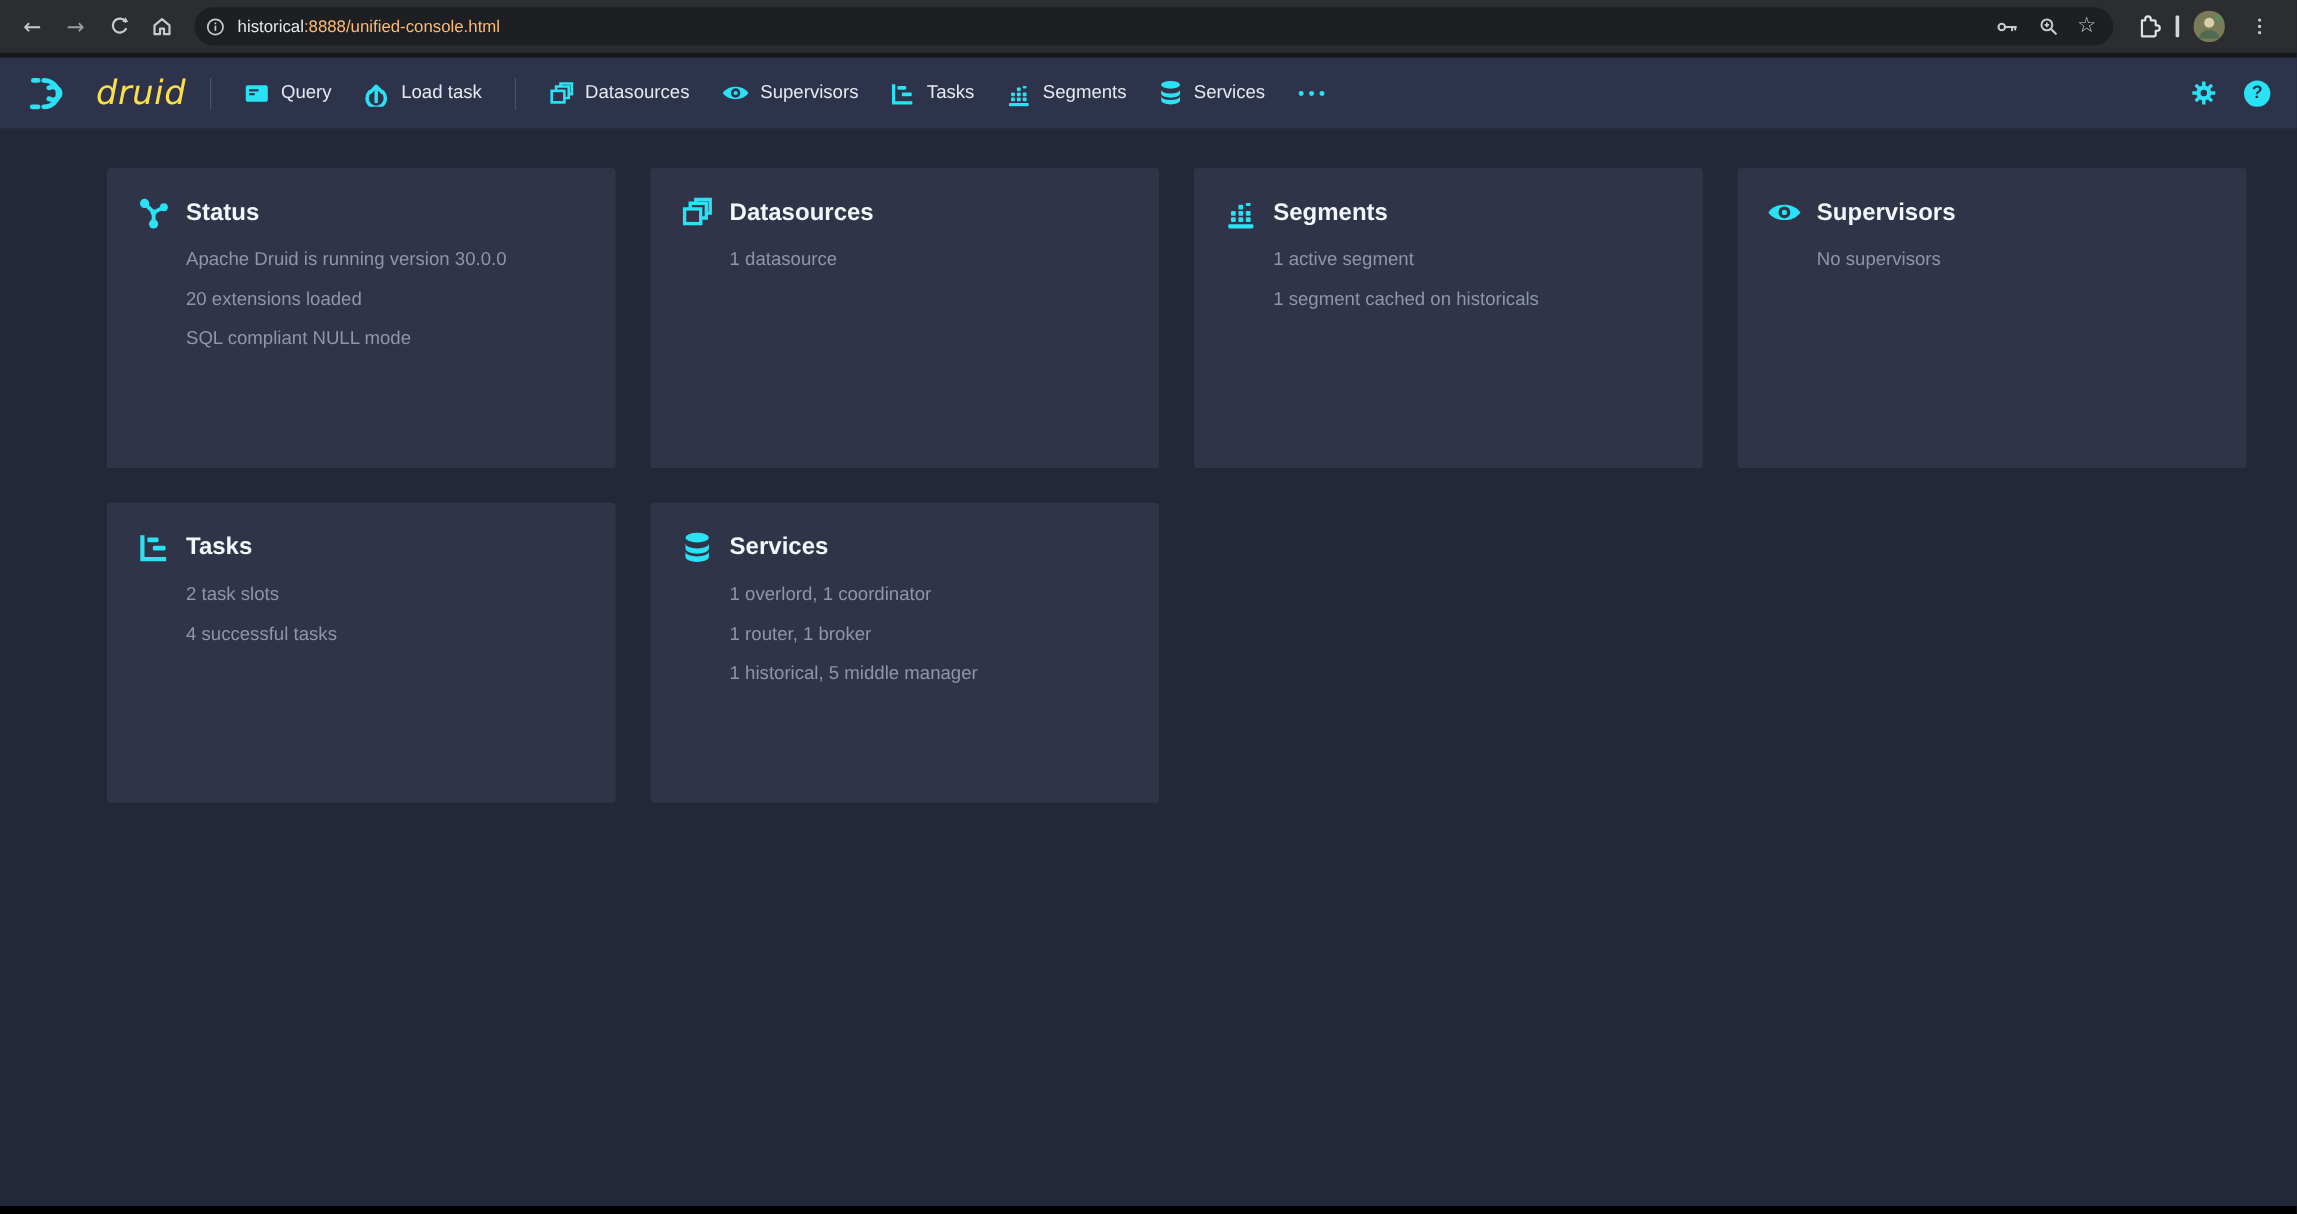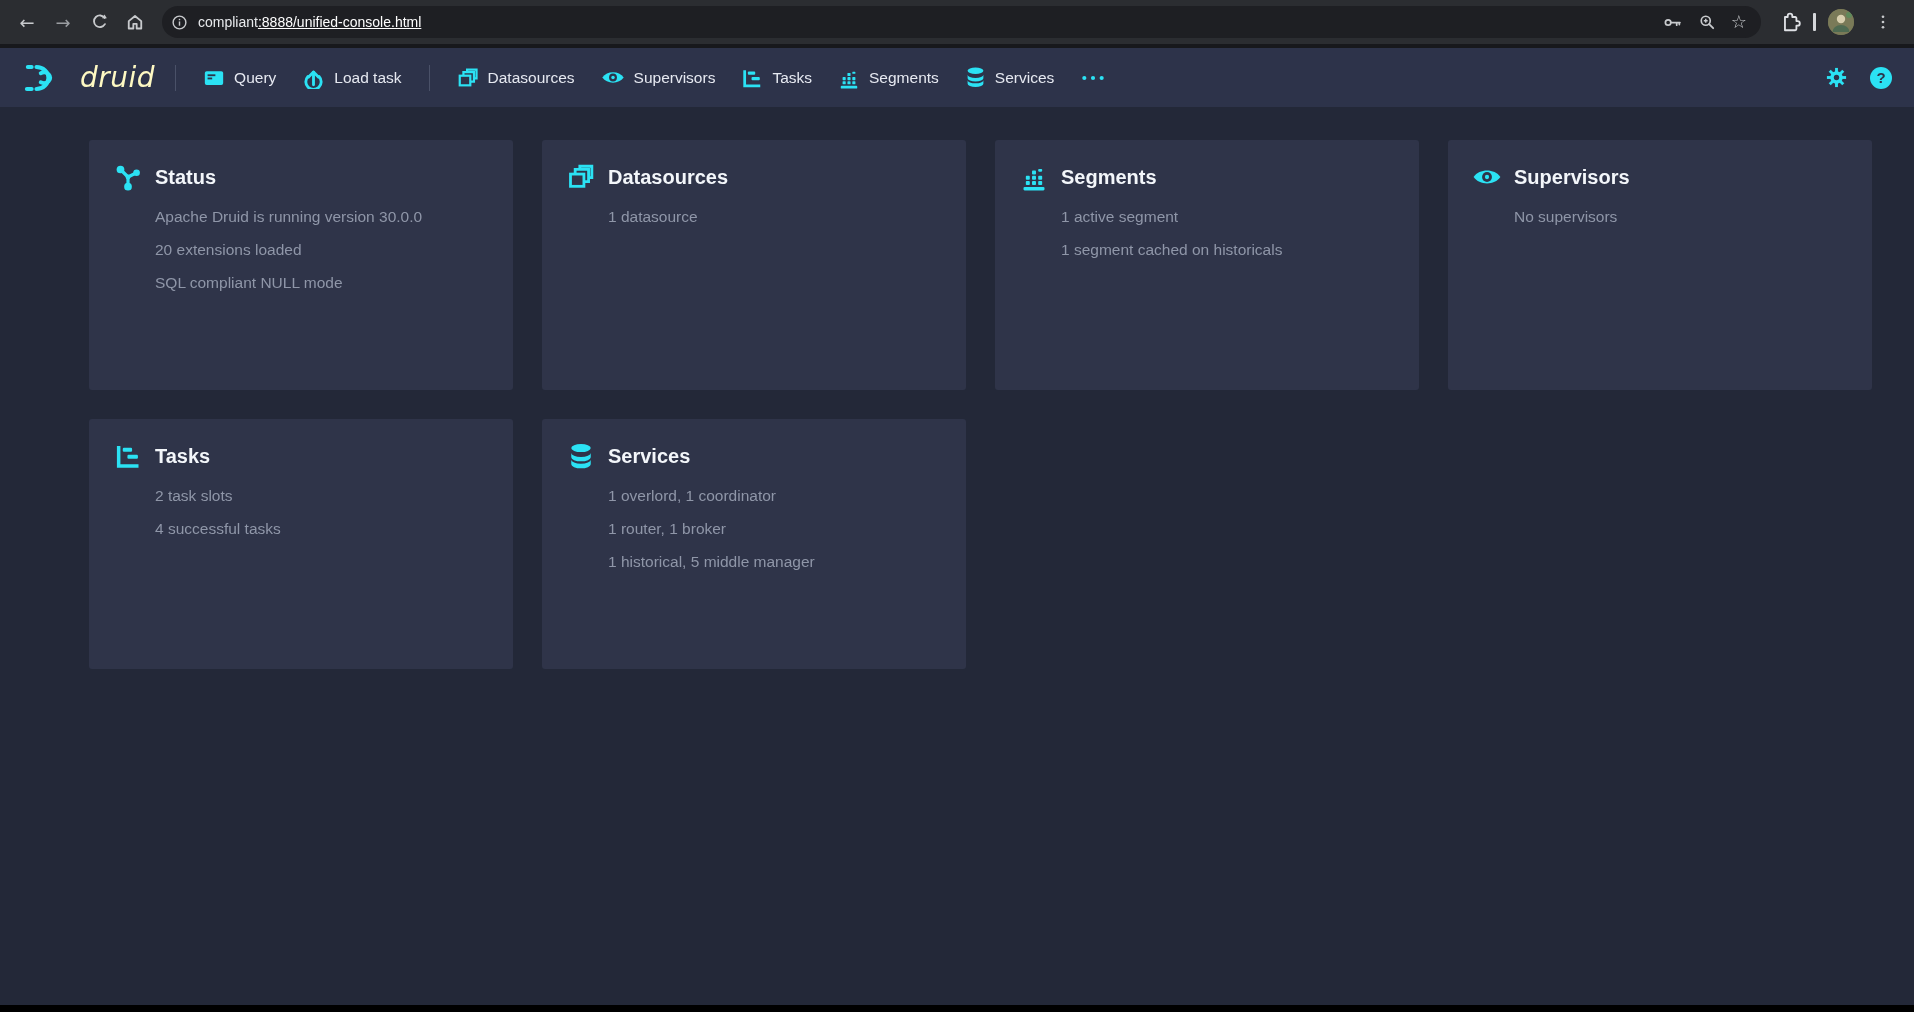--- a/index.html
+++ b/index.html
@@ -26,36 +26,36 @@
   .chrome-btn.fwd { color:#9a9da1; }
   .url-bar {
     flex:1; height:32px; background:#1e1f23; border-radius:16px;
     display:flex; align-items:center; padding:0 6px 0 4px; margin:0 8px;
   }
   .url-info-circle {
     width:26px; height:26px; border-radius:50%;
     display:flex; align-items:center; justify-content:center; margin-right:6px;
   }
   .url-text { font-size:14px; color:#e8eaed; white-space:nowrap; }
-  .url-text .sec { color:#ffffff;text-decoration:underline; }
+  .url-text .sec { color:#fdba74; }
   .url-right { margin-left:auto; display:flex; align-items:center; gap:14px; padding-right:8px; }
   .star-glyph { font-size:18px; color:#c8cacd; font-family:"DejaVu Sans",sans-serif; line-height:1; cursor:pointer; }
   .toolbar-right { display:flex; align-items:center; gap:12px; padding:0 4px 0 8px; }
   .ext-divider { width:3px; height:18px; background:#d5d7da; border-radius:1px; }
   .avatar { width:26px; height:26px; border-radius:50%; overflow:hidden; background:#6b6b4f; cursor:pointer; }
   .window-edge { height:4px; background:#17181c; }
 
   
   .navbar {
     height:59px; background:#2d334a;
     display:flex; align-items:center; padding:0 18px;
   }
   .brand { display:flex; align-items:center; gap:10px; padding:0 6px; cursor:pointer; }
   .brand-text {
-    font-size:28px; color:#fef9c3; font-style:italic; letter-spacing:.5px;
+    font-size:28px; color:#fde047; font-style:italic; letter-spacing:.5px;
     font-family:"DejaVu Sans",sans-serif; font-weight:400;
   }
   .nav-divider { width:1px; height:26px; background:#4a5168; margin:0 14px; flex:0 0 auto; }
   .nav-item {
     display:flex; align-items:center; gap:9px; padding:0 13px; height:51px;
     color:#e6e9f1; font-size:15.5px; cursor:pointer; flex:0 0 auto;
   }
   .nav-item .nicon { display:flex; align-items:center; justify-content:center; }
   .nav-right { margin-left:auto; display:flex; align-items:center; gap:22px; padding-right:4px; }
   .help-circle {
@@ -100,21 +100,21 @@
   </div>
 
   <div class="url-bar">
     <div class="url-info-circle">
       <svg width="17" height="17" viewBox="0 0 24 24">
         <circle cx="12" cy="12" r="9" stroke="#c8cacd" stroke-width="2" fill="none"></circle>
         <rect x="11" y="10.5" width="2" height="6" fill="#c8cacd"></rect>
         <rect x="11" y="6.8" width="2" height="2" fill="#c8cacd"></rect>
       </svg>
     </div>
-    <div class="url-text"><span>compliant</span><span class="sec">:8888/unified-console.html</span></div>
+    <div class="url-text"><span>historical</span><span class="sec">:8888/unified-console.html</span></div>
     <div class="url-right">
       <svg width="21" height="21" viewBox="0 0 24 24">
         <circle cx="7" cy="12" r="3.1" stroke="#c8cacd" stroke-width="2" fill="none"></circle>
         <path d="M10.2,12 H20.5 M16.8,12 v3 M19.8,12 v2.3" stroke="#c8cacd" stroke-width="2" fill="none" stroke-linecap="round"></path>
       </svg>
       <svg width="20" height="20" viewBox="0 0 24 24">
         <circle cx="10.5" cy="10.5" r="5.4" stroke="#c8cacd" stroke-width="2" fill="none"></circle>
         <path d="M14.6,14.6 L19.4,19.4" stroke="#c8cacd" stroke-width="2.2" stroke-linecap="round"></path>
         <path d="M10.5,8.2 v4.6 M8.2,10.5 h4.6" stroke="#c8cacd" stroke-width="1.7"></path>
       </svg>

